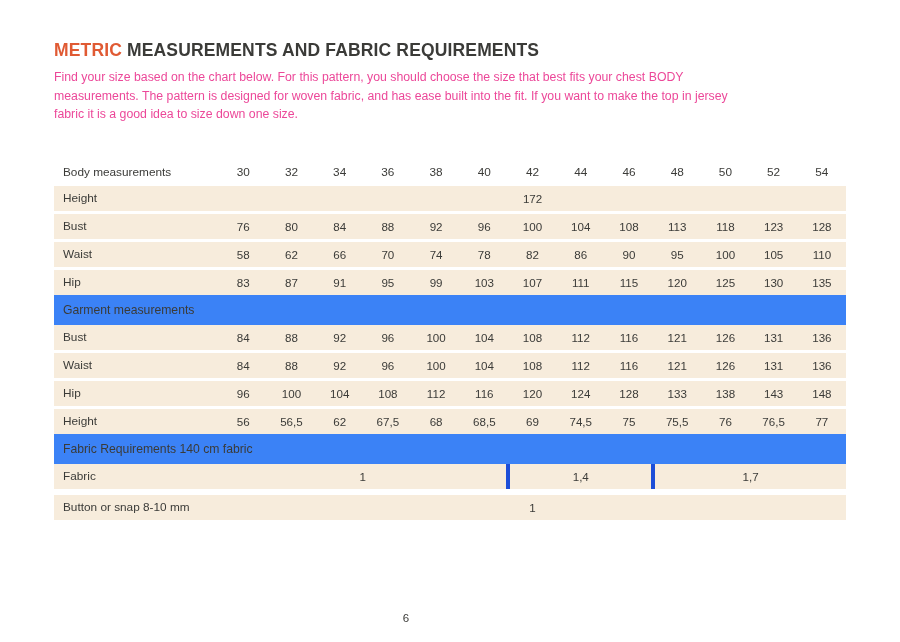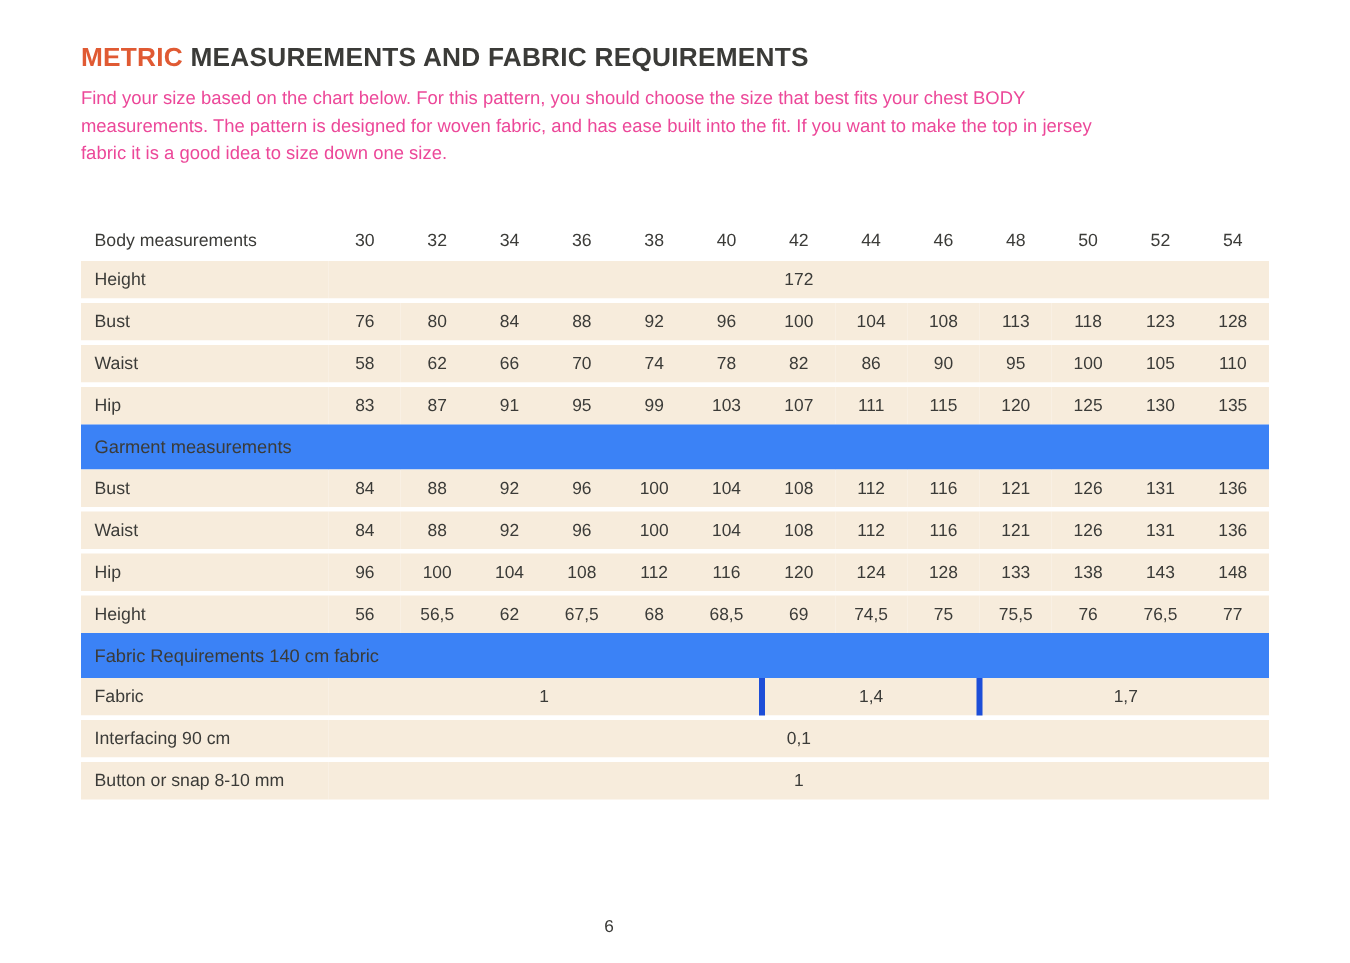--- a/index.html
+++ b/index.html
@@ -12,21 +12,21 @@
     background: #ffffff;
     font-family: "Liberation Sans", sans-serif;
     color: #3b3b38;
     overflow: hidden;
   }
   .page {
     position: relative;
     width: 812px;
     height: 642px;
     box-sizing: border-box;
-    padding: 28px 54px 0 54px;
+    padding: 40px 54px 0 54px;
   }
 
   
   .title {
     font-size: 17.5px;
     font-weight: bold;
     letter-spacing: 0.15px;
     color: #3b3b38;
     margin: 0 0 6px 0;
     line-height: 1.25;
@@ -309,24 +309,20 @@
         <tr class="shaded">
           <td class="lbl">Fabric</td>
           <td class="grpcell first" colspan="6">1</td>
           <td class="grpcell" colspan="3">1,4</td>
           <td class="grpcell" colspan="4">1,7</td>
         </tr>
         <tr class="plain">
             <td colspan="14" style="height:3px"></td>
           </tr>
 
-        <tr class="shaded">
-          <td class="lbl">Interfacing 90 cm</td>
-          <td class="fullspan" colspan="13">0,1</td>
-        </tr>
         <tr class="plain">
             <td colspan="14" style="height:3px"></td>
           </tr>
 
         <tr class="shaded">
           <td class="lbl">Button or snap 8-10 mm</td>
           <td class="fullspan" colspan="13">1</td>
         </tr>
       </tbody>
     </table>

